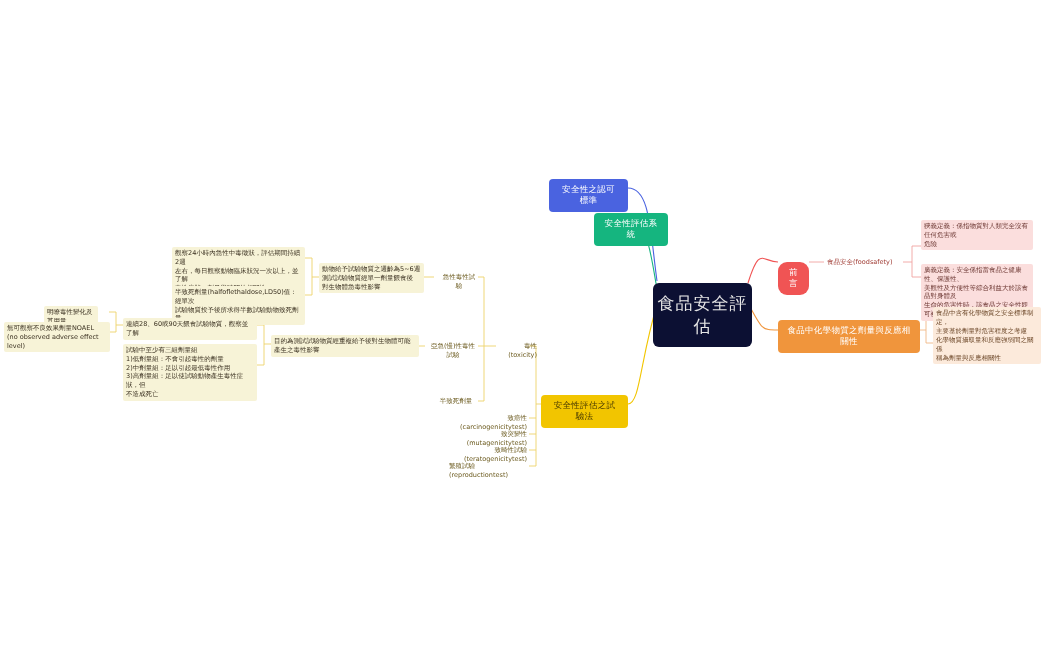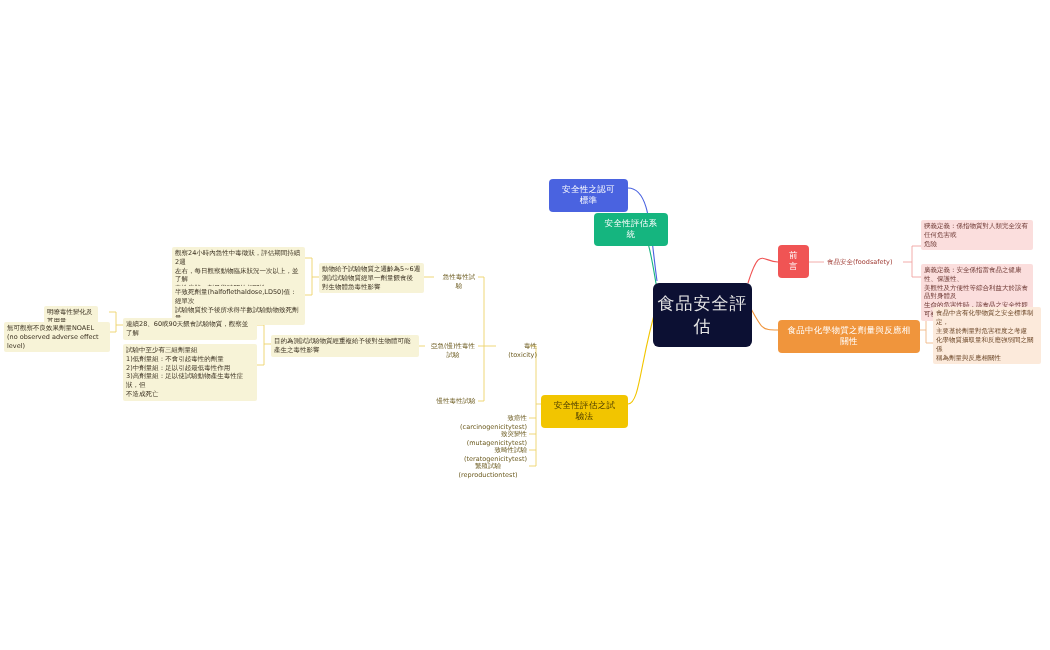--- a/index.html
+++ b/index.html
@@ -138,21 +138,21 @@
   </svg>
 
   <div class="node root" style="left:653px; top:283px; width:99px;">食品安全評估</div>
 
   <div class="node pill pill-blue" style="left:549px; top:179px; width:79px;">安全性之認可標準</div>
 
   <div class="node pill pill-green" style="left:554px; top:213px; width:74px;margin-left:40px;">安全性評估系統</div>
 
   <div class="node pill pill-yellow" style="left:541px; top:395px; width:87px;">安全性評估之試驗法</div>
 
-  <div class="node pill pill-red" style="left:778px; top:245px; width:31px;">前言</div>
+  <div class="node pill pill-red" style="left:778px; top:262px; width:31px;border-radius:9px;">前言</div>
 
   <div class="node pill pill-orange" style="left:778px; top:320px; width:142px;">食品中化學物質之劑量與反應相關性</div>
 
   <div class="node leaf leaf-plain leaf-redlabel" style="left:824px; top:256px; width:80px;">食品安全(foodsafety)</div>
 
   <div class="node leaf leaf-pink" style="left:921px; top:220px; width:112px;">狹義定義：係指物質對人類完全沒有任何危害或
 危險</div>
 
   <div class="node leaf leaf-pink" style="left:921px; top:264px; width:112px;">廣義定義：安全係指當食品之健康性、保護性、
 美觀性及方便性等綜合利益大於該食品對身體及
@@ -163,29 +163,29 @@
 
   <div class="node leaf leaf-peach" style="left:933px; top:334px; width:108px;">化學物質攝取量和反應強弱間之關係
 稱為劑量與反應相關性</div>
 
   <div class="node leaf leaf-plain leaf-yellowlabel" style="left:496px; top:340px; width:44px; text-align:right;">毒性(toxicity)</div>
 
   <div class="node leaf leaf-plain leaf-yellowlabel" style="left:437px; top:271px; width:44px; text-align:center;">急性毒性試驗</div>
 
   <div class="node leaf leaf-plain leaf-yellowlabel" style="left:425px; top:340px; width:56px; text-align:center;">亞急(慢)性毒性試驗</div>
 
-  <div class="node leaf leaf-plain leaf-yellowlabel" style="left:433px; top:395px; width:46px; text-align:center;">慢性毒性試驗</div>
+  <div class="node leaf leaf-plain leaf-yellowlabel" style="left:433px; top:395px; width:46px; text-align:center;">半致死劑量</div>
 
   <div class="node leaf leaf-plain leaf-yellowlabel" style="left:446px; top:412px; width:84px; text-align:right;">致癌性(carcinogenicitytest)</div>
 
   <div class="node leaf leaf-plain leaf-yellowlabel" style="left:446px; top:428px; width:84px; text-align:right;">致突變性(mutagenicitytest)</div>
 
   <div class="node leaf leaf-plain leaf-yellowlabel" style="left:446px; top:444px; width:84px; text-align:right;">致畸性試驗(teratogenicitytest)</div>
 
-  <div class="node leaf leaf-plain leaf-yellowlabel" style="left:446px; top:460px; width:84px; text-align:center;">繁殖試驗(reproductiontest)</div>
+  <div class="node leaf leaf-plain leaf-yellowlabel" style="left:446px; top:460px; width:84px; text-align:left;">繁殖試驗(reproductiontest)</div>
 
   <div class="node leaf leaf-cream" style="left:319px; top:263px; width:105px;">動物給予試驗物質之週齡為5~6週
 測試試驗物質經單一劑量餵食後
 對生物體急毒性影響</div>
 
   <div class="node leaf leaf-cream" style="left:172px; top:247px; width:133px;">觀察24小時內急性中毒徵狀，評估期間持續2週
 左右，每日觀察動物臨床狀況一次以上，並了解
 毒性症狀、劑量與時間的相關性</div>
 
   <div class="node leaf leaf-cream" style="left:172px; top:286px; width:133px;">半致死劑量(halfoflethaldose,LD50)值：經單次

